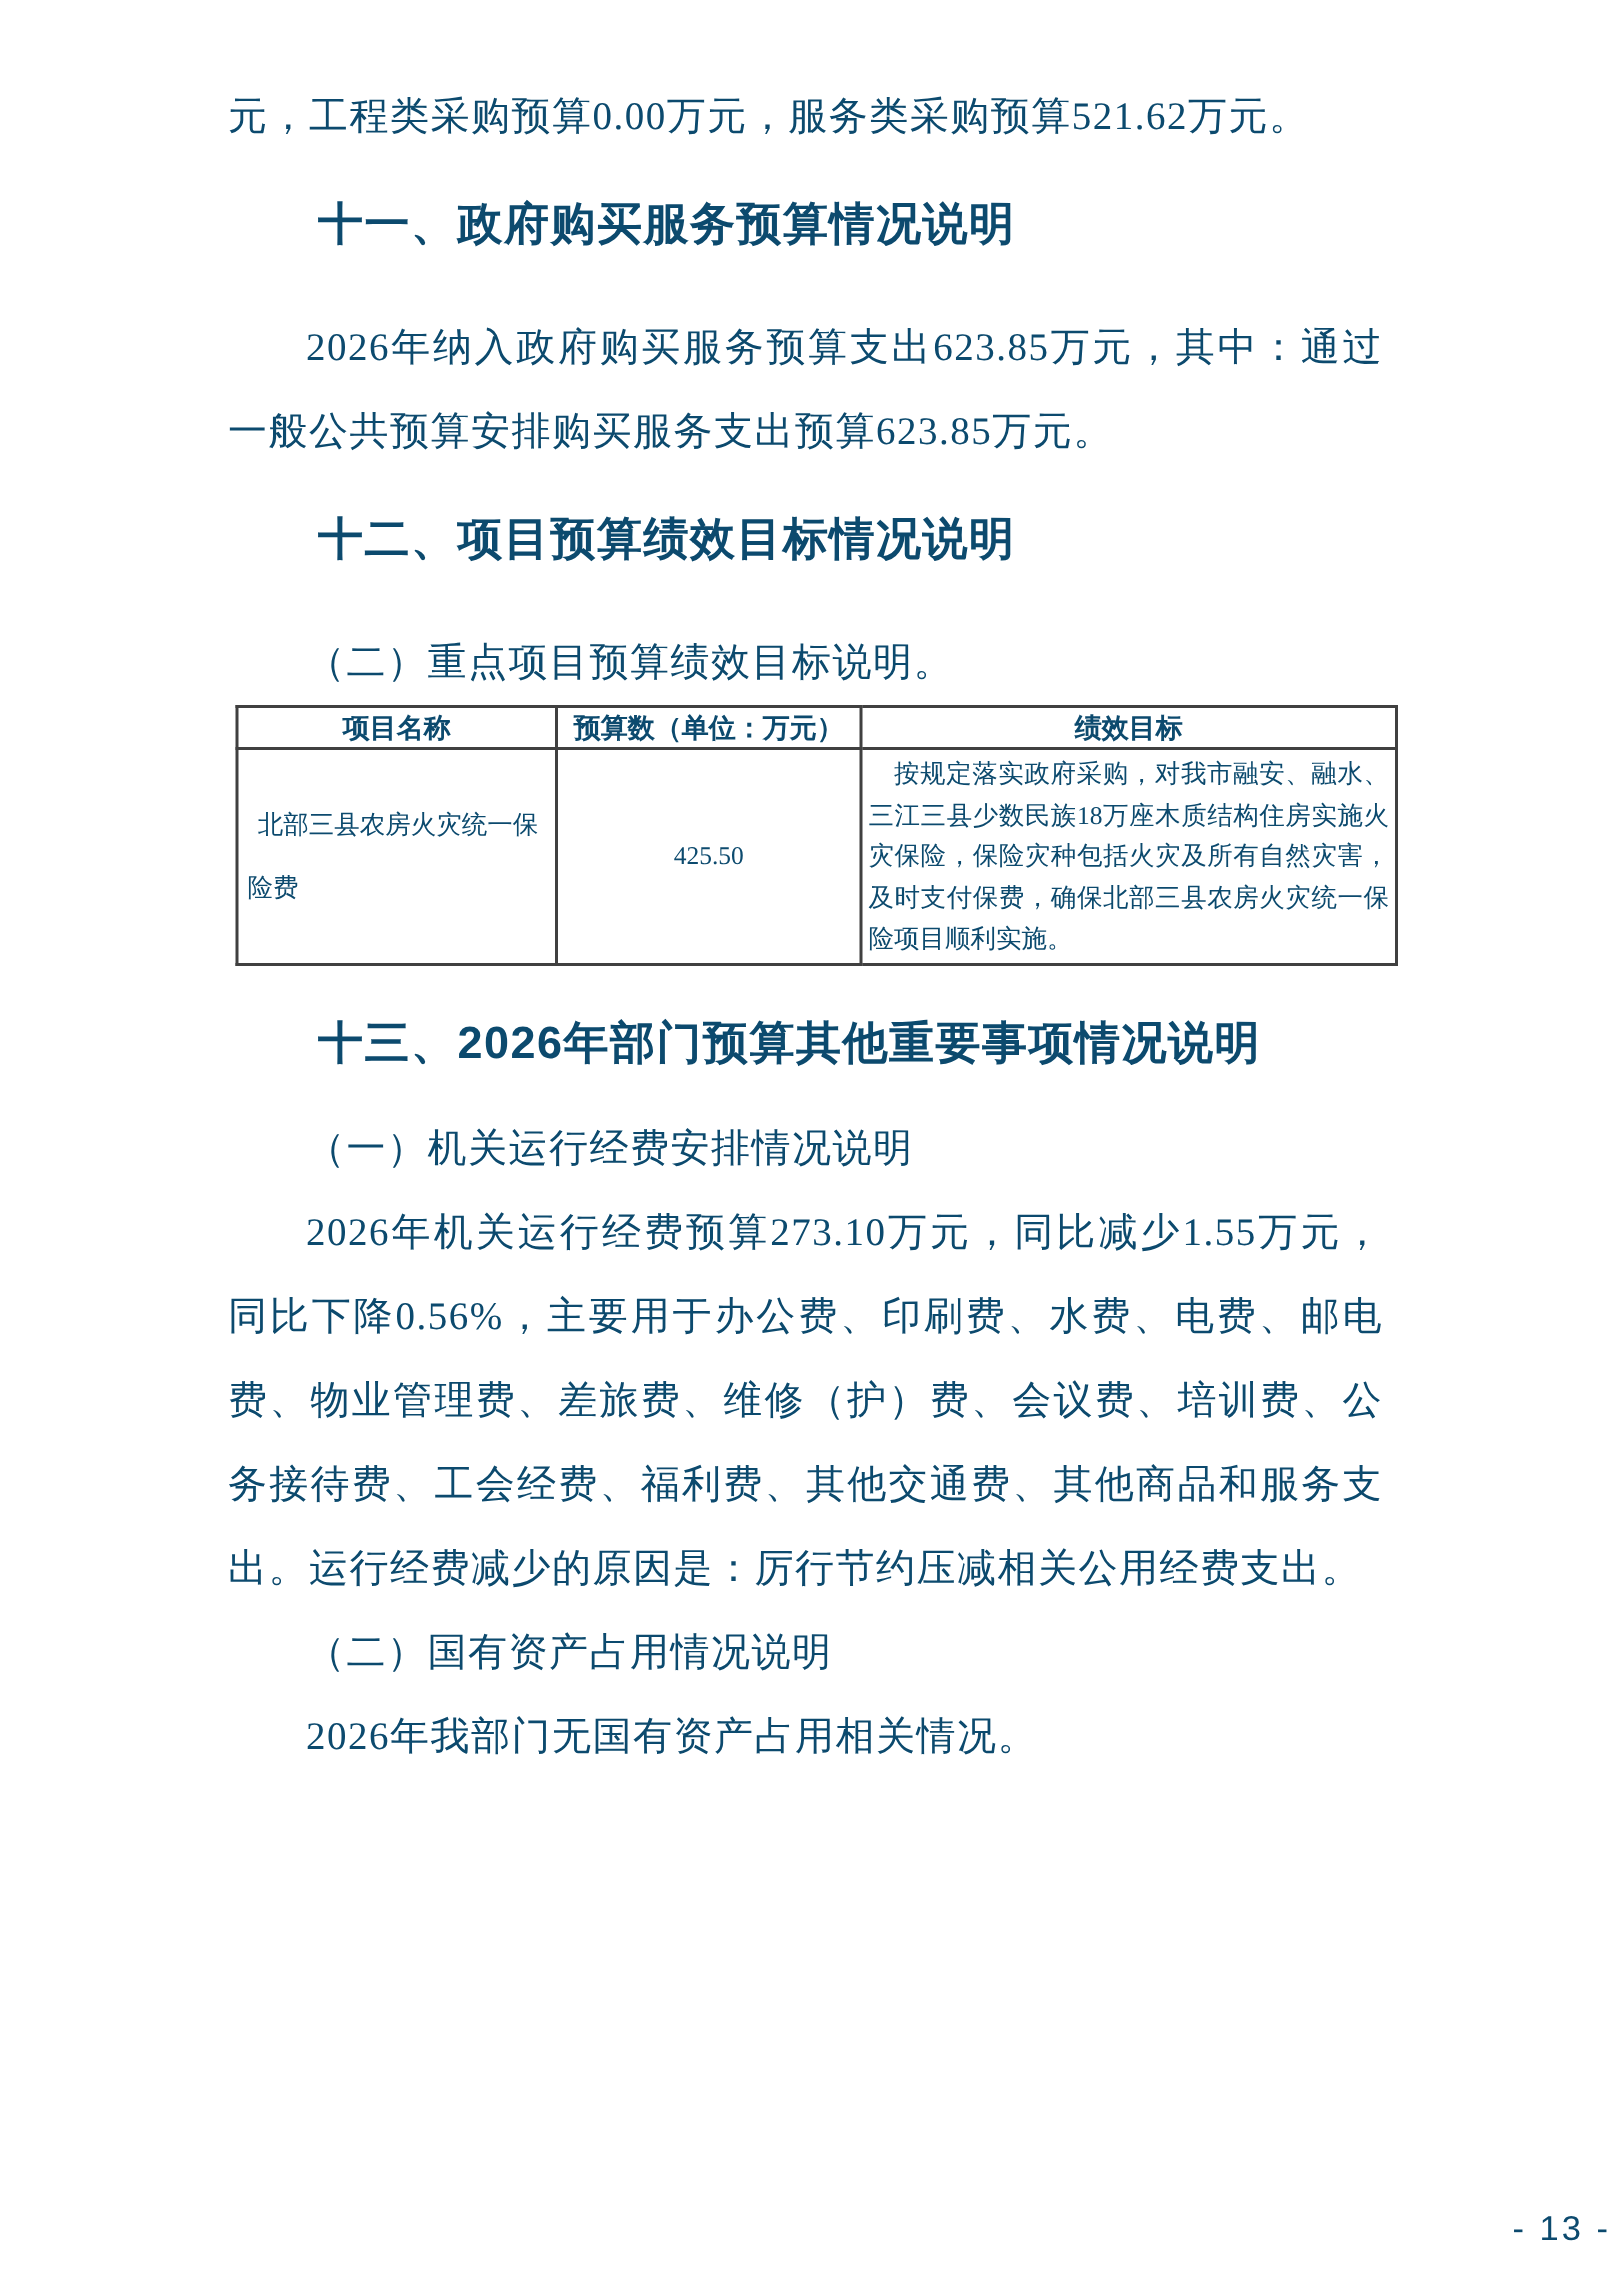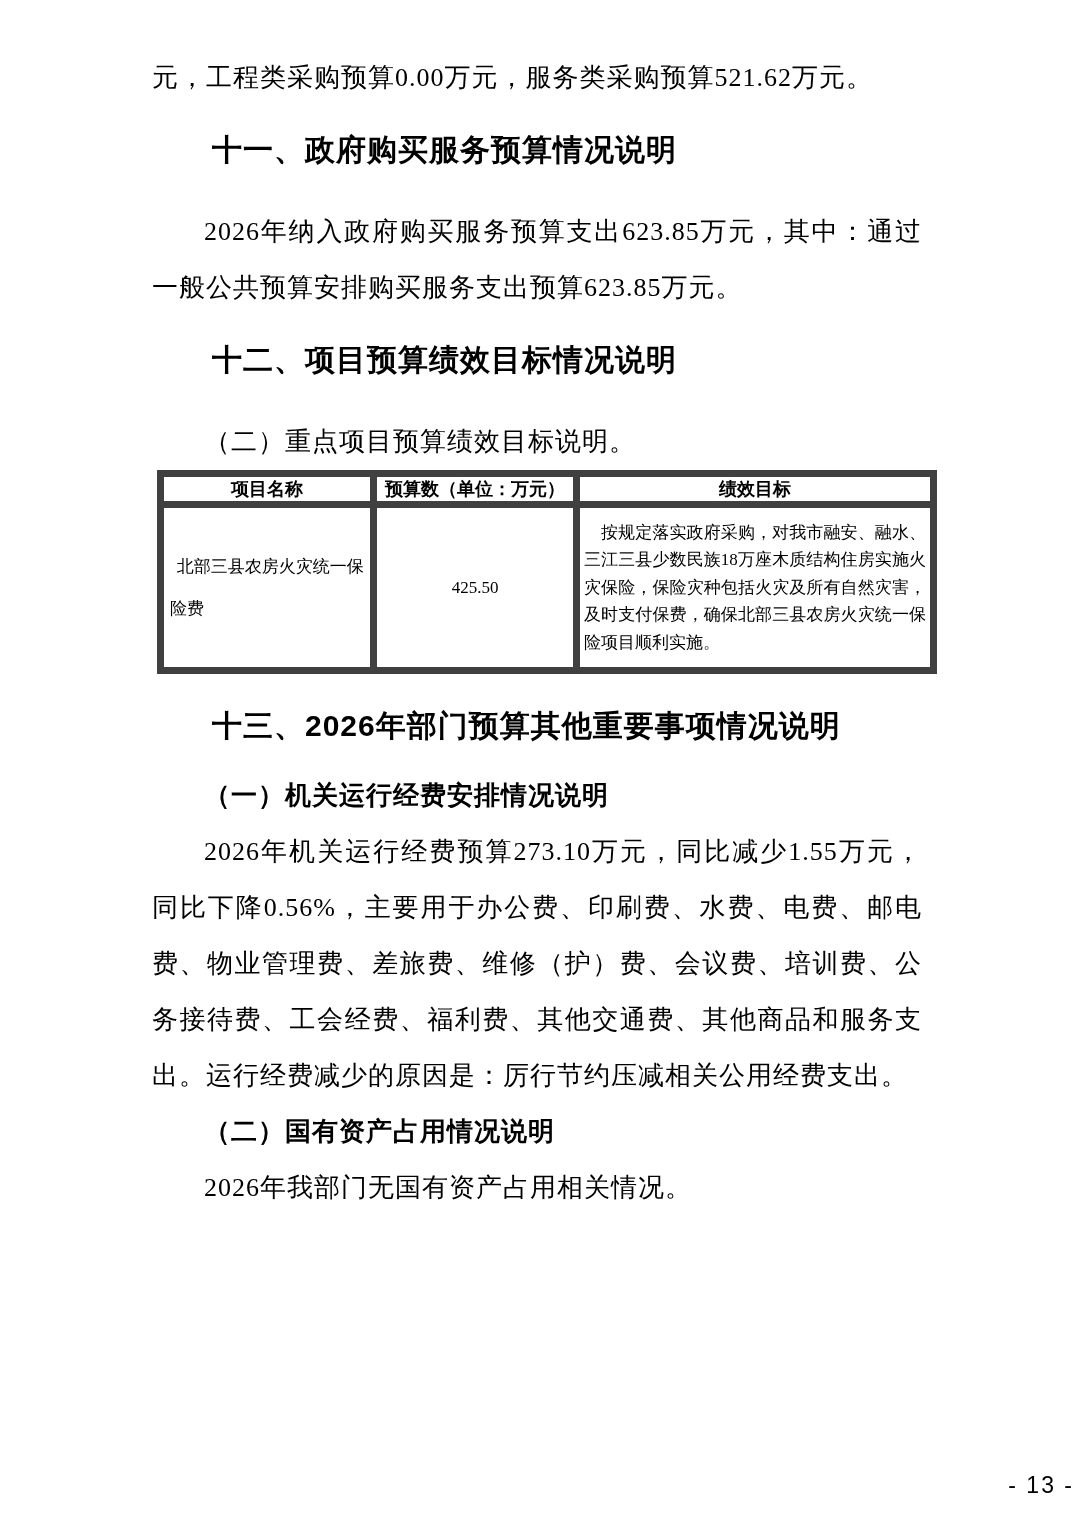--- a/index.html
+++ b/index.html
@@ -5,21 +5,21 @@
   html, body {
     margin: 0;
     padding: 0;
     background: #ffffff;
   }
   .page {
     position: relative;
     width: 1074px;
     height: 1520px;
     background: #ffffff;
-    color: #000000;
+    color: #0c4a6e;
     font-family: "Liberation Serif", "DejaVu Serif", serif;
     overflow: hidden;
     box-sizing: border-box;
     padding-left: 45px;
   }
   .content {
     position: absolute;
     top: 50px;
     left: 152px;
     width: 770px;
@@ -42,49 +42,49 @@
     font-size: 30px;
     font-weight: bold;
     line-height: 56px;
     letter-spacing: 1px;
     text-indent: 2em;
   }
   h3.sub-heading {
     margin: 0;
     font-family: "Liberation Serif", "DejaVu Serif", serif;
     font-size: 26px;
-    font-weight: bold;
+    font-weight: normal;
     line-height: 56px;
     letter-spacing: 1px;
     text-indent: 2em;
   }
   h2.section-13-heading { margin-top: 24px; margin-bottom: 14px; }
   table.perf-table {
     border-collapse: collapse;
     width: 773px;
     margin: 0 0 0 5px;
     table-layout: fixed;
   }
   table.perf-table th,
   table.perf-table td {
-    border: 7px solid #404040;
+    border: 2px solid #404040;
     box-sizing: border-box;
     font-size: 17px;
     vertical-align: middle;
   }
   table.perf-table { border: 2px solid #000; }
   table.perf-table th {
     height: 28px;
     font-weight: bold;
     font-size: 18px;
     text-align: center;
     padding: 0 2px;
     border-bottom-width: 2px;
   }
-  table.perf-table td { height: 166px; }
+  table.perf-table td { height: 144px; }
   td.cell-project {
     padding: 0 6px;
     line-height: 42px;
     text-align: left;
     text-indent: 0.4em;
   }
   td.cell-budget {
     text-align: center;
     padding: 0;
   }

